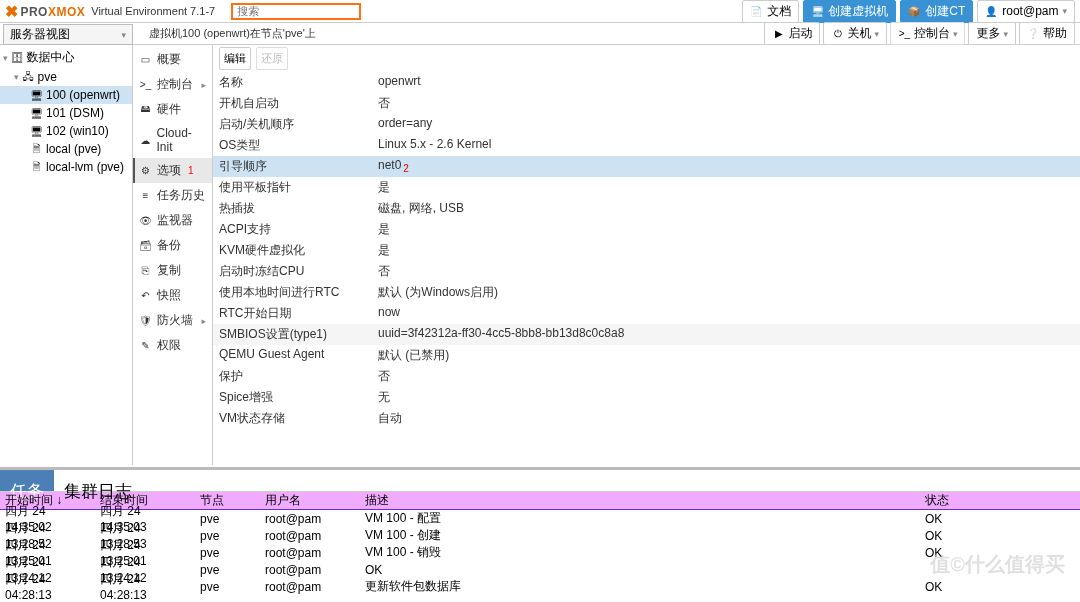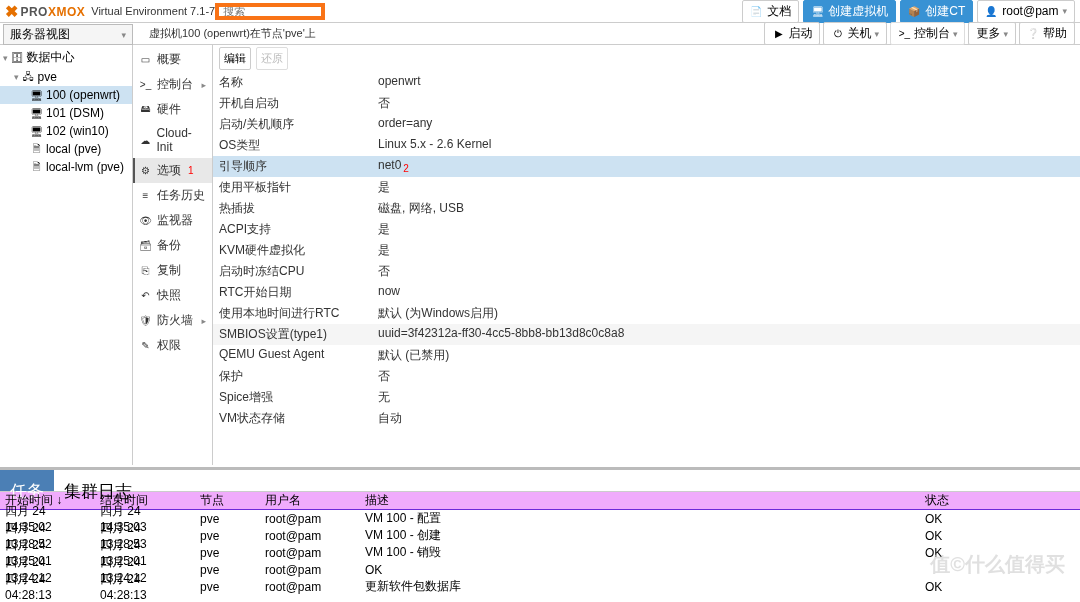--- a/index.html
+++ b/index.html
@@ -3,21 +3,21 @@
 <meta charset="utf-8">
 <style>
 *{box-sizing:border-box;margin:0;padding:0;font-family:Arial,"Microsoft YaHei",sans-serif;font-size:12px}
 body{background:#fff;width:1080px;height:602px;overflow:hidden;position:relative}
 .topbar{height:23px;background:#fff;border-bottom:1px solid #ccc;display:flex;align-items:center;padding:0 5px}
 .logo{display:flex;align-items:center;gap:2px}
 .logo-x{color:#e57000;font-weight:bold;font-size:16px}
 .logo-txt{font-weight:bold;letter-spacing:0.5px;font-size:13px}
 .logo-pro{color:#555}.logo-mo{color:#e57000}
 .ver{color:#333;margin-left:6px;font-size:11px}
-.search{margin-left:0;width:110px;height:17px;border:4px solid #f97316;padding:0 4px;color:#999;font-size:11px}
+.search{margin-left:16px;width:130px;height:17px;border:2px solid #f97316;padding:0 4px;color:#999;font-size:11px}
 .top-right{margin-left:auto;display:flex;gap:4px}
 .tbtn{display:flex;align-items:center;gap:4px;padding:2px 7px;border:1px solid #ccc;border-radius:2px;background:#fff;cursor:pointer;font-size:11px}
 .tbtn.blue{background:#3892d4;color:#fff;border-color:#3892d4}
 .viewbar{height:22px;border-bottom:1px solid #ccc;display:flex}
 .viewsel{width:130px;height:21px;border:1px solid #bbb;background:#f5f5f5;display:flex;align-items:center;padding:0 6px;justify-content:space-between;font-size:11px;margin:1px 0 0 3px}
 .crumb{flex:1;padding-left:16px;display:flex;align-items:center;font-size:11px;color:#333}
 .actions{display:flex;gap:3px;padding-right:5px;align-items:center}
 .abtn{display:flex;align-items:center;gap:3px;padding:2px 7px;border:1px solid #ccc;border-radius:2px;background:#fff;font-size:11px;cursor:pointer}
 .abtn.ghost{border:1px solid #ddd}
 .main{display:flex;height:420px}
@@ -240,26 +240,26 @@
         </div>
         <div class="grow">
           <div class="gk">KVM硬件虚拟化</div>
           <div class="gv">是</div>
         </div>
         <div class="grow">
           <div class="gk">启动时冻结CPU</div>
           <div class="gv">否</div>
         </div>
         <div class="grow">
+          <div class="gk">使用本地时间进行RTC</div>
+          <div class="gv">默认 (为Windows启用)</div>
+        </div>
+        <div class="grow">
           <div class="gk">RTC开始日期</div>
           <div class="gv">now</div>
-        </div>
-        <div class="grow">
-          <div class="gk">使用本地时间进行RTC</div>
-          <div class="gv">默认 (为Windows启用)</div>
         </div>
         <div class="grow alt">
           <div class="gk">SMBIOS设置(type1)</div>
           <div class="gv">uuid=3f42312a-ff30-4cc5-8bb8-bb13d8c0c8a8</div>
         </div>
         <div class="grow">
           <div class="gk">QEMU Guest Agent</div>
           <div class="gv">默认 (已禁用)</div>
         </div>
         <div class="grow">

